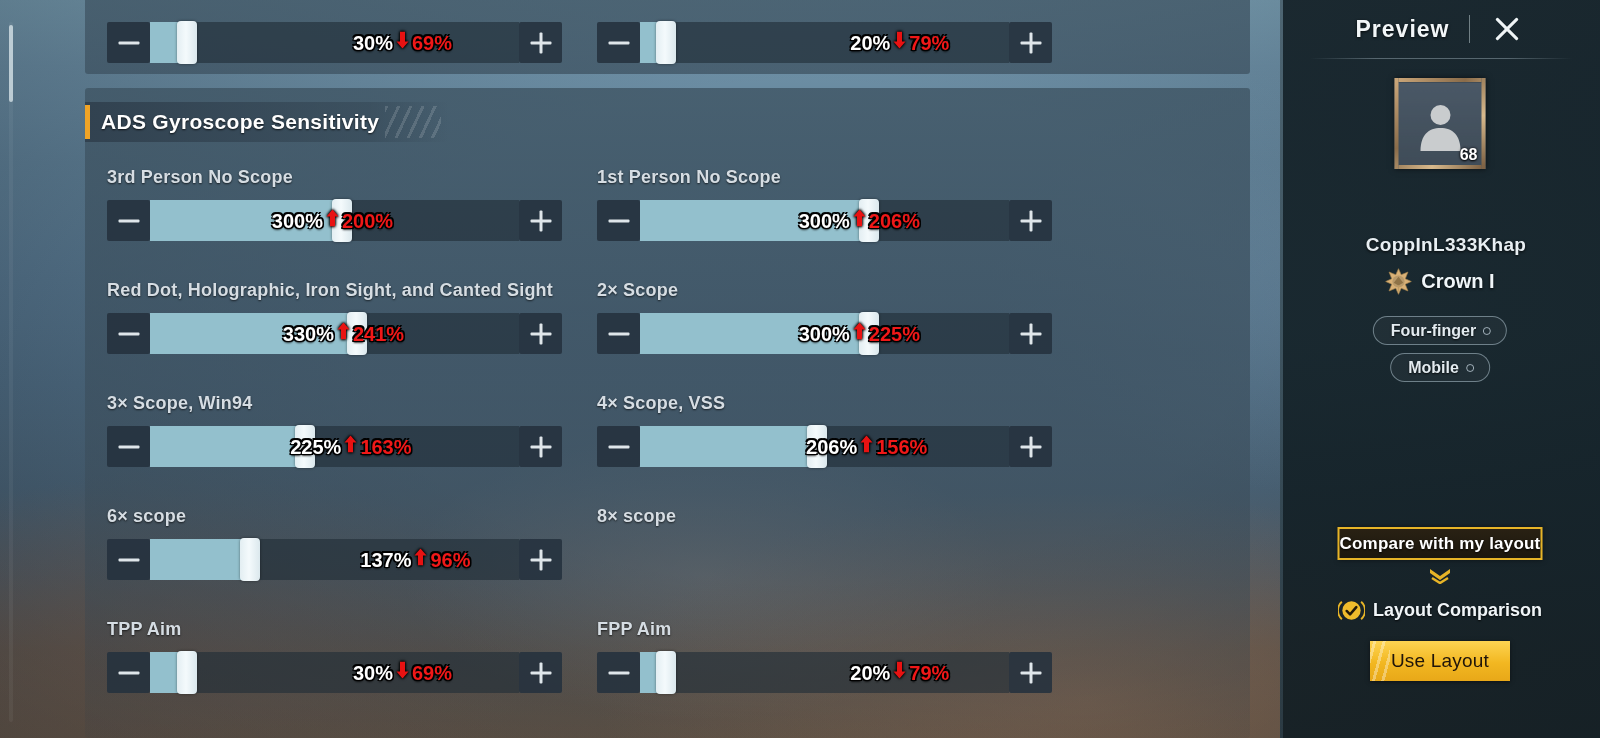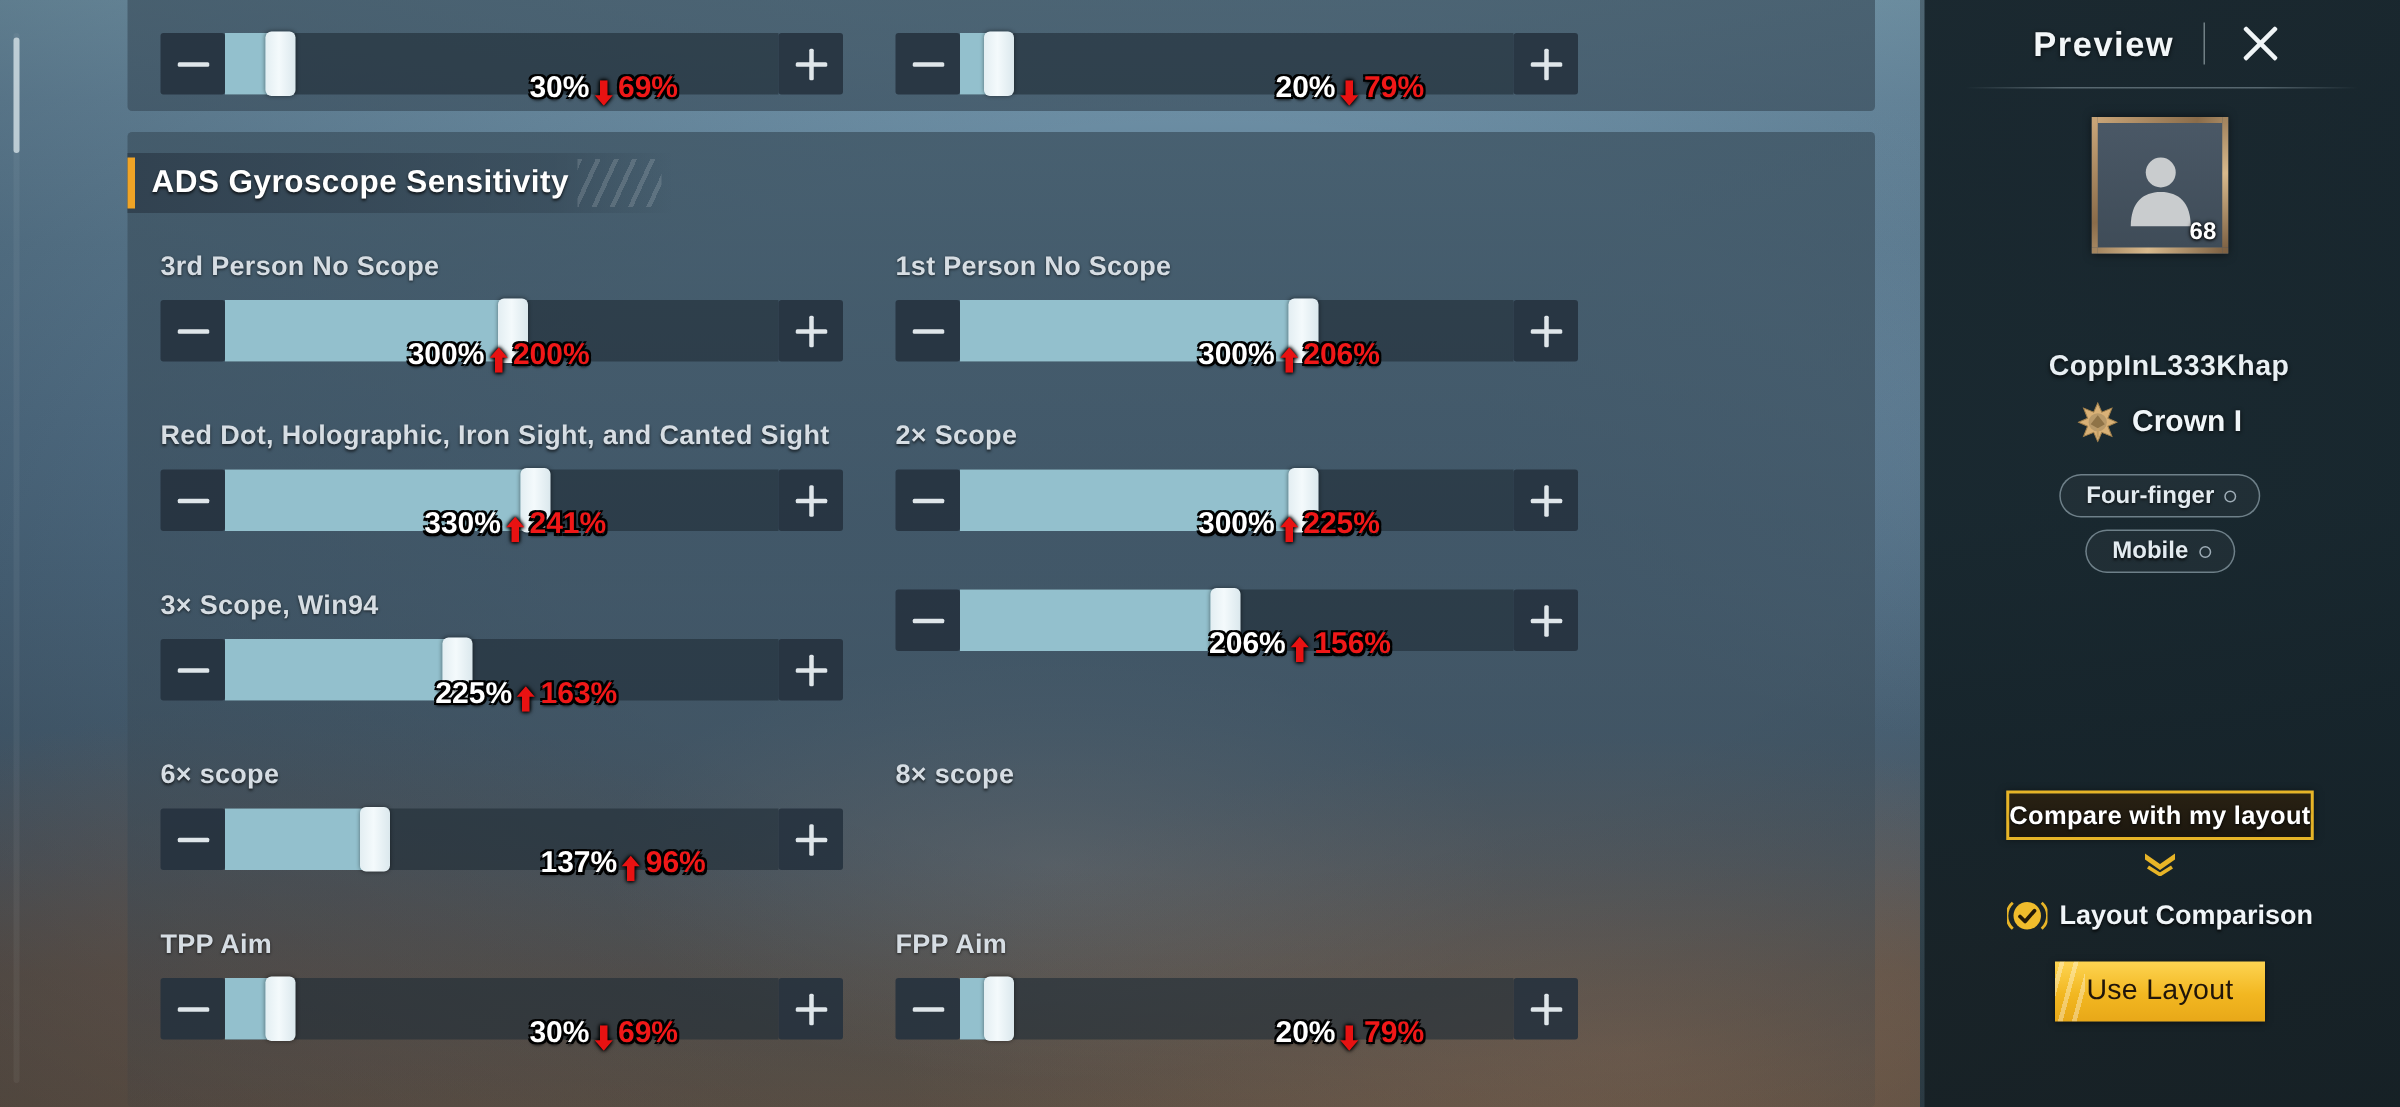--- a/index.html
+++ b/index.html
@@ -202,25 +202,24 @@
     border-radius: 4px;
     box-shadow: 0 0 3px rgba(0,0,0,0.45);
     transform: translateX(-10px);
     cursor: pointer;
   }
   .readout {
     position: absolute;
     top: 50%;
     transform: translateY(-50%);
     display: flex;
-    align-items: flex-end;
+    align-items: flex-start;
     gap: 3px;
     white-space: nowrap;
     pointer-events: none;
-    margin-top: 16px;
   }
   .readout .cur {
     font-size: 20px;
     font-weight: bold;
     color: #ffffff;
     text-shadow:
       -1.5px -1.5px 0 #000, 1.5px -1.5px 0 #000,
       -1.5px 1.5px 0 #000, 1.5px 1.5px 0 #000,
        0 2px 2px rgba(0,0,0,0.8);
   }
@@ -621,20 +620,21 @@
                     <path d="M6.5 0 L12.5 7 L9 7 L9 17 L4 17 L4 7 L0.5 7 Z" fill="#e81212"></path>
                   </svg>
                 </span>
                 <span class="delta">163%</span>
               </div>
             </div>
             <div class="step-btn plus"></div>
           </div>
         </div>
         <div class="setting">
+          <div class="setting-label">4× Scope, VSS</div>
           <div class="slider-row">
             <div class="step-btn minus"></div>
             <div class="track">
               <div class="fill" style="width: 48%;"></div>
               <div class="handle" style="left: 48%;"></div>
               <div class="readout" style="left: 45%;">
                 <span class="cur">206%</span>
                 <span class="arrow">
                   <svg width="13" height="17" viewBox="0 0 13 17">
                     <path d="M6.5 0 L12.5 7 L9 7 L9 17 L4 17 L4 7 L0.5 7 Z" fill="#e81212"></path>

